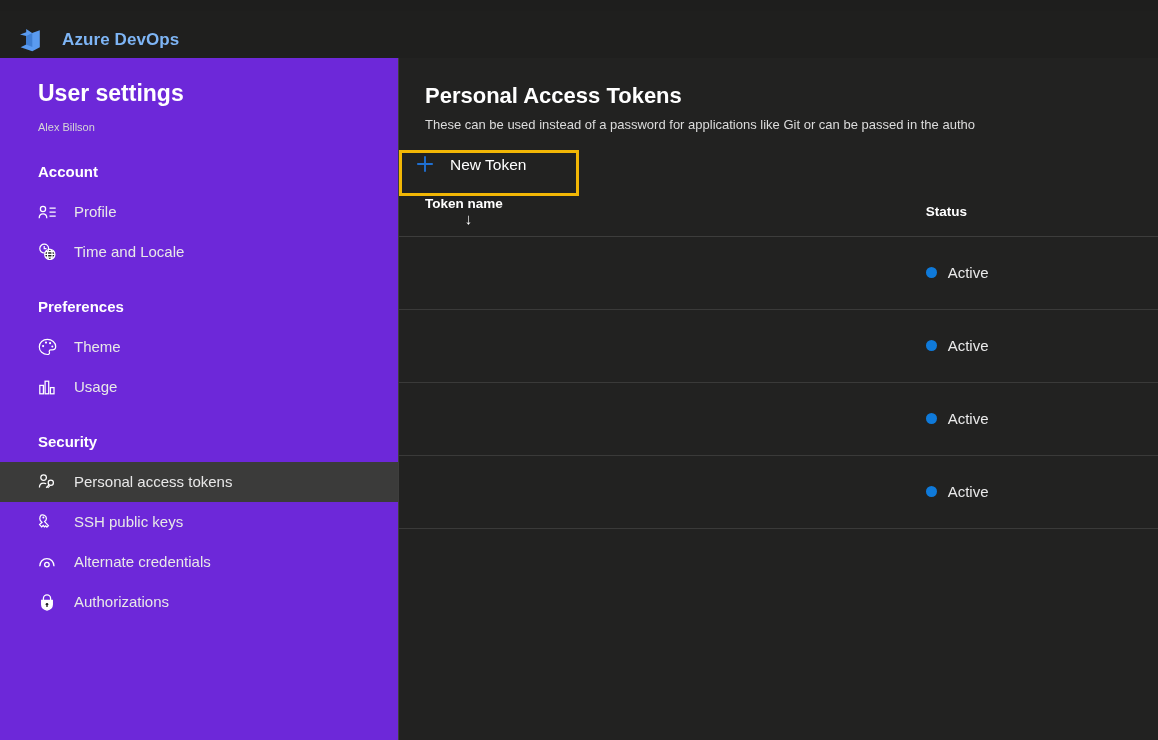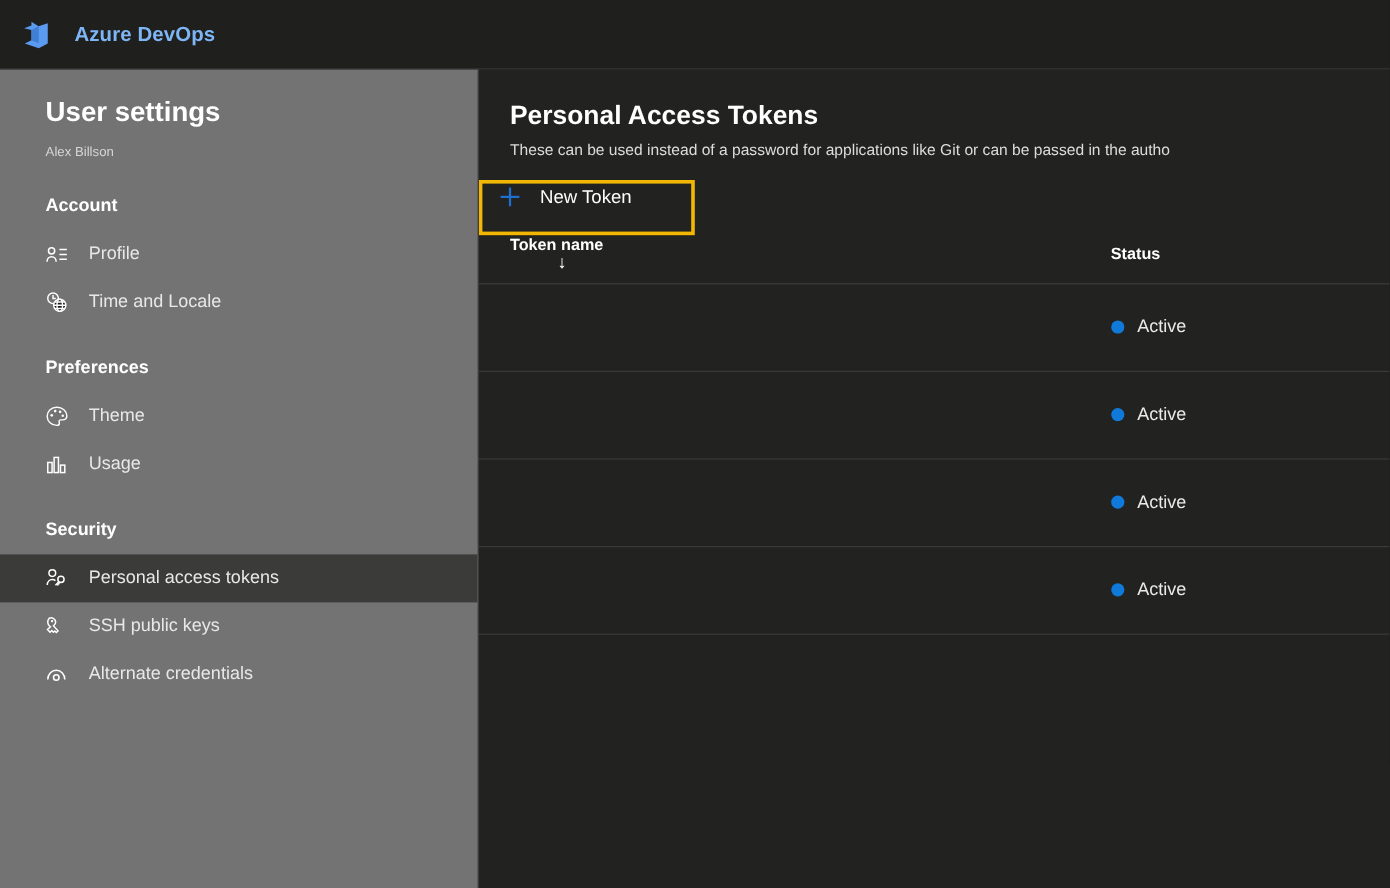--- a/index.html
+++ b/index.html
@@ -15,21 +15,21 @@
     background: #1e1e1d;
     color: #f2f2f2;
     font-family: "Liberation Sans", "DejaVu Sans", sans-serif;
     font-size: 14px;
     -webkit-font-smoothing: antialiased;
   }
 
   
   .topbar {
     position: absolute;
-    top: 0; left: 0;
+    top: 11px; left: 0;
     width: 1158px;
     height: 58px;
     background: #1f1f1e;
     border-bottom: 1px solid #3a3a39;
     display: flex;
     align-items: center;
     padding-left: 16px;
   }
   .topbar-logo {
     width: 30px; height: 30px;
@@ -50,21 +50,21 @@
     top: 58px; left: 0;
     width: 1158px;
     height: 682px;
     display: flex;
   }
 
   
   .sidebar {
     width: 399px;
     height: 682px;
-    background: #737373;
+    background: #6d28d9;
     border-right: 1px solid #3e3e3d;
     padding-top: 20px;
     overflow: hidden;
     flex: 0 0 auto;
   }
   .sb-heading {
     font-size: 23px;
     font-weight: bold;
     color: #ffffff;
     padding: 0 0 0 38px;
@@ -294,20 +294,31 @@
     <div class="sb-item">
       <span class="sb-icon">
         <svg width="19" height="15" viewBox="0 0 19 15" fill="none" stroke="currentColor" stroke-width="1.3">
           <path d="M1.8 11.2c0-4.3 3.1-7.6 7.1-7.6s7.1 3.3 7.1 7.6"></path>
           <circle cx="8.9" cy="9.6" r="2.3"></circle>
         </svg>
       </span>
       <span class="sb-label">Alternate credentials</span>
     </div>
 
+    <div class="sb-item">
+      <span class="sb-icon">
+        <svg width="19" height="18" viewBox="0 0 19 18" fill="none" stroke="currentColor" stroke-width="1.3">
+          <path d="M5.4 7.2V5.4a3.6 3.6 0 0 1 7.2 0v1.8"></path>
+          <path d="M3.7 7.4h10.6v4.1c0 2.8-2.3 4.9-5.3 5.6-3-.7-5.3-2.8-5.3-5.6z" fill="currentColor" stroke="currentColor"></path>
+          <circle cx="9" cy="11.2" r="1.3" fill="#1f1f1e" stroke="none"></circle>
+          <path d="M9 12.2v1.9" stroke="#1f1f1e" stroke-width="1.3"></path>
+        </svg>
+      </span>
+      <span class="sb-label">Authorizations</span>
+    </div>
   </nav>
 
   <main class="main">
 
     <h1 class="page-title">Personal Access Tokens</h1>
     <p class="page-desc">These can be used instead of a password for applications like Git or can be passed in the autho</p>
 
     <div class="toolbar">
       <button class="new-token-btn">
         <span class="plus-icon">

